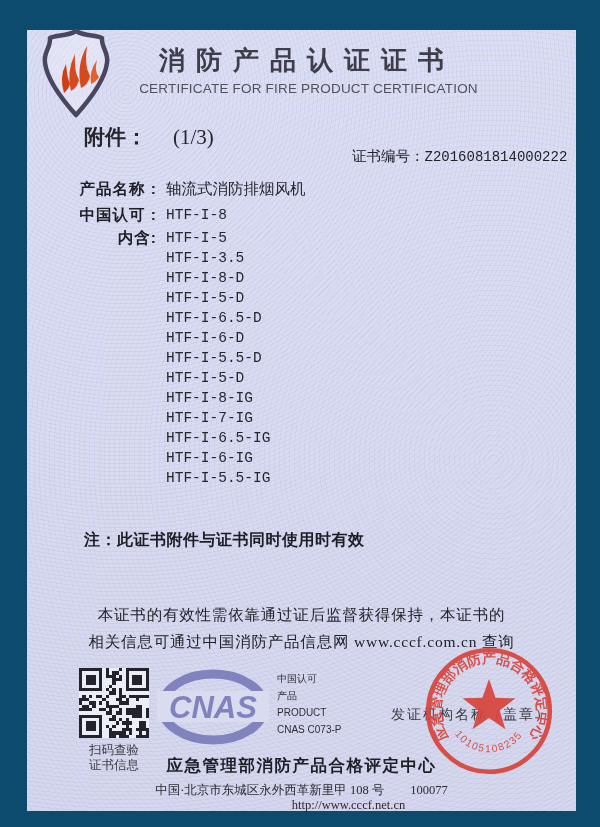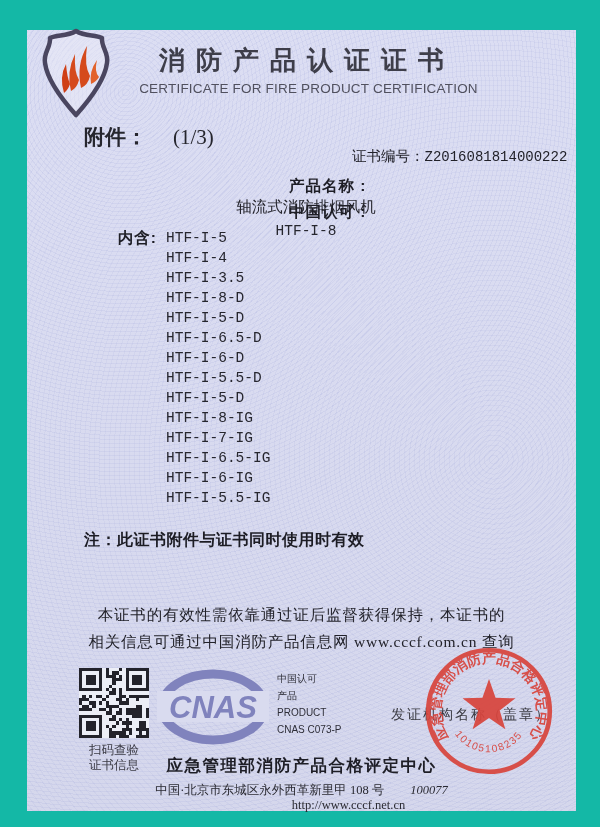--- a/index.html
+++ b/index.html
@@ -1,17 +1,17 @@
 <!DOCTYPE html>
 <html><head>
 <meta charset="utf-8">
 <style>
   html,body{margin:0;padding:0;background:#e8e6e2;}
   .page{
-    position:relative;width:600px;height:827px;background:#14b8a6;
+    position:relative;width:600px;height:827px;background:#0c4a6e;
     font-family:"Liberation Serif",serif;overflow:hidden;
   }
   .panel{
     position:absolute;left:27px;top:30px;width:549px;height:781px;
     background-color:#d9dbef;
     background-image:
       repeating-radial-gradient(circle at 18% 8%, rgba(255,255,255,0) 0 3px, rgba(125,135,205,0.10) 3px 4px),
       repeating-radial-gradient(circle at 85% 55%, rgba(255,255,255,0) 0 4px, rgba(125,135,205,0.08) 4px 5px),
       linear-gradient(#dcdef3,#d5d7ec);
   }
@@ -23,21 +23,21 @@
   .title-en{left:0;top:51px;width:100%;text-align:center;font-size:13.5px;color:#50505e;
     font-family:"Liberation Sans",sans-serif;letter-spacing:0.2px;margin-left:7px;}
   
   .attachment{left:57px;top:93px;font-size:21px;color:#26262e;}
   .attachment .lab{font-weight:700;}
   .attachment .num{margin-left:26px;}
   .certno{left:325px;top:117px;font-size:14.5px;color:#22222a;}
   .certno .val{font-family:"Liberation Mono",monospace;font-size:14px;}
   
   .info{left:0;top:146px;width:100%;color:#1e1e26;}
-  .f-row{display:flex;height:26px;align-items:center;flex-direction:column;}
+  .f-row{display:flex;height:26px;align-items:center;}
   .model-row{display:flex;height:20px;align-items:center;}
   .f-label{width:130px;text-align:right;font-weight:700;letter-spacing:1px;
     font-family:"Liberation Sans",sans-serif;font-size:15.5px;flex:none;}
   .f-value{margin-left:9px;font-family:"Liberation Mono",monospace;font-size:14.5px;color:#26262e;}
   .f-value.cn{font-family:"Liberation Serif",serif;font-size:15.5px;}
   .note{left:57px;top:500px;font-size:16px;font-weight:700;color:#1c1c24;
     font-family:"Liberation Sans",sans-serif;letter-spacing:0.5px;}
   .validity{left:0;top:571px;width:100%;text-align:center;font-size:15.5px;line-height:27px;
     color:#22222a;letter-spacing:0.8px;}
   
@@ -45,21 +45,21 @@
   .qr-block svg{width:70px;height:70px;display:block;margin:0 auto;}
   .qr-caption{font-size:12.5px;line-height:15px;color:#3a3a44;margin-top:5px;}
   .cnas-block{left:130px;top:638px;width:112px;height:78px;}
   .accred{left:250px;top:640px;font-size:10px;line-height:17px;color:#2e2e38;
     font-family:"Liberation Sans",sans-serif;}
   .issuer{left:364px;top:676px;font-size:14px;letter-spacing:2px;color:#3a3a42;z-index:1;}
   .stamp{left:393px;top:612px;width:138px;height:138px;z-index:2;opacity:0.92;}
   .org-name{left:0;top:725px;width:100%;text-align:center;font-size:16.5px;font-weight:700;
     color:#1e1e26;letter-spacing:1.5px;font-family:"Liberation Sans",sans-serif;}
   .address{left:0;top:752px;width:100%;text-align:center;font-size:12.5px;color:#2a2a32;}
-  .address .postal{margin-left:26px;font-style:italic;}
+  .address .postal{margin-left:26px;}
   .website{left:0;top:768px;width:100%;text-align:center;font-size:12.5px;color:#2a2a32;padding-left:47px;}
 </style>
 </head>
 <body>
 
 <div class="page">
   <div class="panel">
 
     <svg class="abs brand-logo" viewBox="0 0 80 94">
       <path d="M40,4 C50,10 59,7 66,11 C65,20 73,26 71,36 C69,51 58,68 40,88 C22,68 11,51 9,36 C7,26 15,20 14,11 C21,7 30,10 40,4 Z" fill="rgba(238,238,248,0.45)" stroke="#4a4660" stroke-width="4.5" stroke-linejoin="round"></path>
@@ -86,24 +86,20 @@
         <span class="f-value cn">轴流式消防排烟风机</span>
       </div>
       <div class="f-row">
         <span class="f-label">中国认可 :</span>
         <span class="f-value">HTF-I-8</span>
       </div>
       <div>
           <div class="model-row">
             <span class="f-label">内含:</span>
             <span class="f-value">HTF-I-5</span>
-          </div>
-          <div class="model-row">
-            <span class="f-label"></span>
-            <span class="f-value">HTF-I-4</span>
           </div>
           <div class="model-row">
             <span class="f-label"></span>
             <span class="f-value">HTF-I-3.5</span>
           </div>
           <div class="model-row">
             <span class="f-label"></span>
             <span class="f-value">HTF-I-8-D</span>
           </div>
           <div class="model-row">

